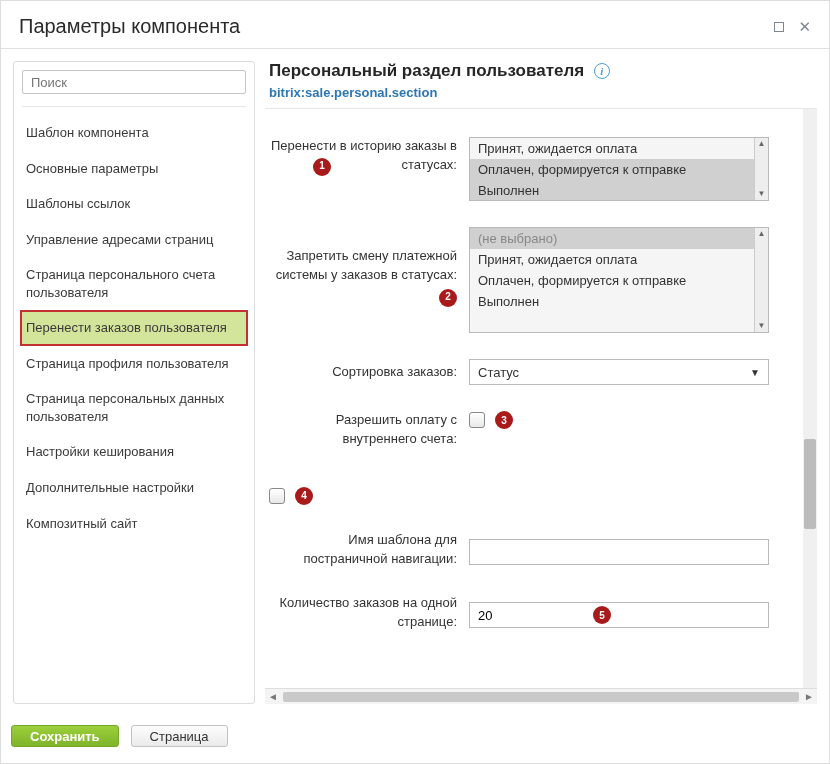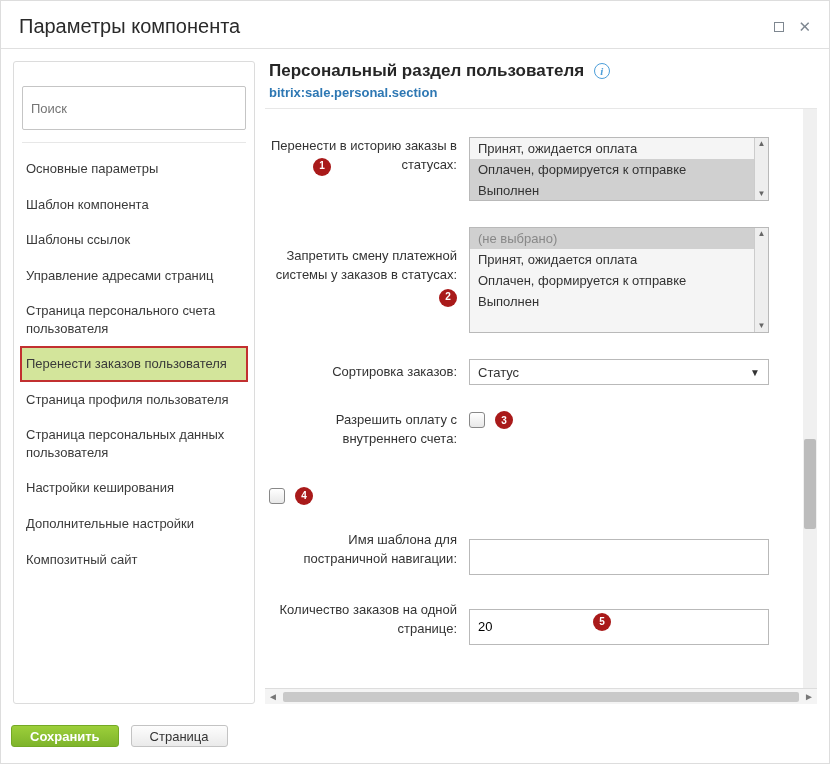--- a/index.html
+++ b/index.html
@@ -7,21 +7,21 @@
   .dialog { width: 830px; height: 764px; border: 1px solid #ddd; display: flex; flex-direction: column; }
   .dlg-titlebar { display: flex; align-items: center; justify-content: space-between; padding: 14px 18px 10px 18px; }
   .dlg-title { font-size: 20px; font-weight: 400; color: #2a2a2a; }
   .dlg-ctrl { display: flex; gap: 14px; align-items: center; }
   .dlg-icon-sq { width: 10px; height: 10px; border: 1.4px solid #7e8790; display: inline-block; }
   .dlg-icon-x { font-size: 15px; color: #7e8790; line-height: 1; cursor: pointer; }
   .hr { height: 1px; background: #e0e0e0; width: 100%; }
   .dlg-body { flex: 1; padding: 12px 12px 8px 12px; display: flex; gap: 10px; overflow: hidden; }
   .sidebar { width: 242px; flex: 0 0 242px; border: 1px solid #dcdcdc; border-radius: 3px; padding: 8px 6px 10px 6px; background: #fff; display: flex; flex-direction: column; }
   .search-wrap { padding: 0 2px 4px 2px; }
-  .search-input { width: 100%; height: 44px; padding: 4px 8px; font-size: 13px; border: 1px solid #c5c5c5; border-radius: 2px; color: #888; margin-top: 16px; }
+  .search-input { width: 100%; height: 24px; padding: 4px 8px; font-size: 13px; border: 1px solid #c5c5c5; border-radius: 2px; color: #888; }
   .side-hr { height: 1px; background: #e7e7e7; margin: 8px 2px; }
   .side-list { list-style: none; margin: 0; padding: 0; }
   .side-list li { padding: 9px 6px; color: #3a3a3a; cursor: pointer; line-height: 1.35; }
   .side-list li.active { background: #d3e59b; border: 2px solid #c23030; padding: 7px 4px; }
   .main { flex: 1; display: flex; flex-direction: column; overflow: hidden; position: relative; }
   .main-head { padding: 0 4px 8px 4px; }
   .main-title { font-size: 17px; font-weight: 700; color: #262626; display: inline-block; }
   .info-icon { display: inline-flex; width: 16px; height: 16px; border: 1px solid #4c9ed9; border-radius: 50%; align-items: center; justify-content: center; font-size: 11px; font-weight: 700; color: #4c9ed9; margin-left: 6px; vertical-align: 1px; font-style: italic; font-family: Georgia, serif; }
   .main-sub { color: #2d77b3; font-weight: 700; font-size: 13px; margin-top: 4px; }
   .main-body { flex: 1; overflow: hidden; position: relative; border-top: 1px solid #e7e7e7; }
@@ -32,21 +32,21 @@
   .multiselect { width: 300px; height: 64px; border: 1px solid #b9b9b9; background: #f5f5f5; overflow-y: auto; font-size: 13px; position: relative; }
   .ms-tall { height: 106px; }
   .ms-opt { padding: 3px 8px; white-space: nowrap; overflow: hidden; text-overflow: ellipsis; }
   .ms-opt.sel { background: #d0d0d0; }
   .ms-opt.light { color: #888; }
   .ms-track { position: absolute; right: 0; top: 0; width: 14px; height: 100%; background: #eee; border-left: 1px solid #ccc; display: flex; flex-direction: column; justify-content: space-between; align-items: center; padding: 2px 0; }
   .ms-arrow { font-size: 8px; color: #666; line-height: 1; }
   .select-one { width: 300px; height: 26px; border: 1px solid #b9b9b9; background: #fff; display: flex; align-items: center; justify-content: space-between; padding: 0 8px; cursor: pointer; }
   .sel-caret { font-size: 10px; color: #333; }
   .chk { width: 16px; height: 16px; border: 1px solid #888; border-radius: 3px; background: linear-gradient(#fff,#e8e8e8); display: inline-block; cursor: pointer; }
-  .txt-input { width: 300px; height: 36px; border: 1px solid #b9b9b9; padding: 0 40px 0 8px; font-size: 13px; }
+  .txt-input { width: 300px; height: 26px; border: 1px solid #b9b9b9; padding: 0 40px 0 8px; font-size: 13px; }
   .txt-input.empty { background: #fff; }
   .marker { width: 18px; height: 18px; border-radius: 50%; background: #a91a1a; color: #fff; font-size: 10px; font-weight: 700; display: inline-flex; align-items: center; justify-content: center; flex-shrink: 0; }
   .marker.in-label { position: absolute; }
   .marker-1 { left: 44px; bottom: -1px; }
   .marker-2 { left: 170px; bottom: -22px; }
   .marker.in-input { position: absolute; right: 158px; top: 4px; }
   .input-wrap { position: relative; width: 300px; }
   .right-fake-sb { position: absolute; right: 0; top: 0; width: 14px; height: 100%; background: #f0f0f0; }
   .right-fake-thumb { position: absolute; right: 1px; top: 330px; width: 12px; height: 90px; background: #bcbcbc; border-radius: 2px; }
   .bottom-fake-sb { height: 16px; background: #f4f4f4; border-top: 1px solid #ddd; display: flex; align-items: center; }
@@ -72,22 +72,22 @@
   <div class="hr"></div>
 
   <div class="dlg-body">
 
     <div class="sidebar">
       <div class="search-wrap">
         <input class="search-input" placeholder="Поиск" style="">
       </div>
       <div class="side-hr"></div>
       <ul class="side-list">
+        <li>Шаблон компонента</li>
         <li>Основные параметры</li>
-        <li>Шаблон компонента</li>
         <li>Шаблоны ссылок</li>
         <li>Управление адресами страниц</li>
         <li>Страница персонального счета пользователя</li>
         <li class="active">Перенести заказов пользователя</li>
         <li>Страница профиля пользователя</li>
         <li>Страница персональных данных пользователя</li>
         <li>Настройки кеширования</li>
         <li>Дополнительные настройки</li>
         <li>Композитный сайт</li>
       </ul>

